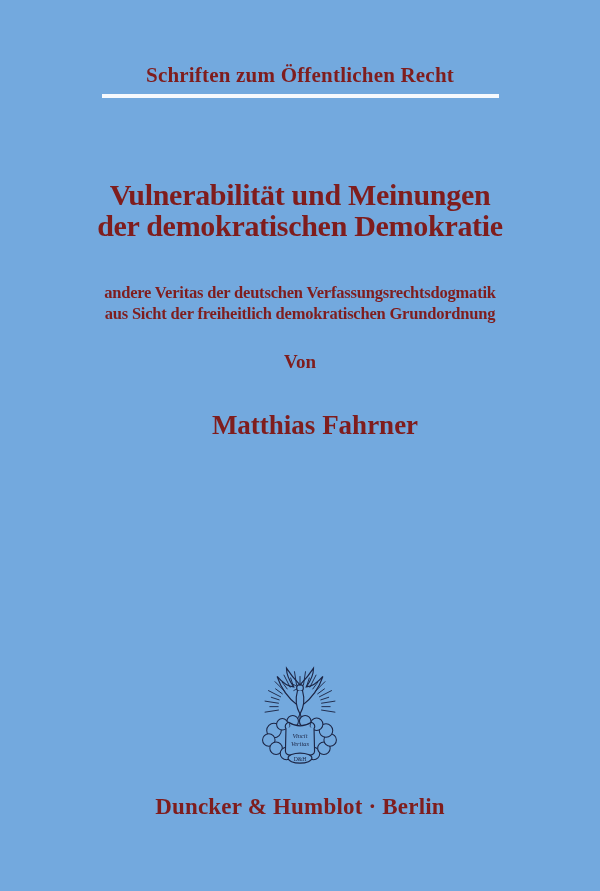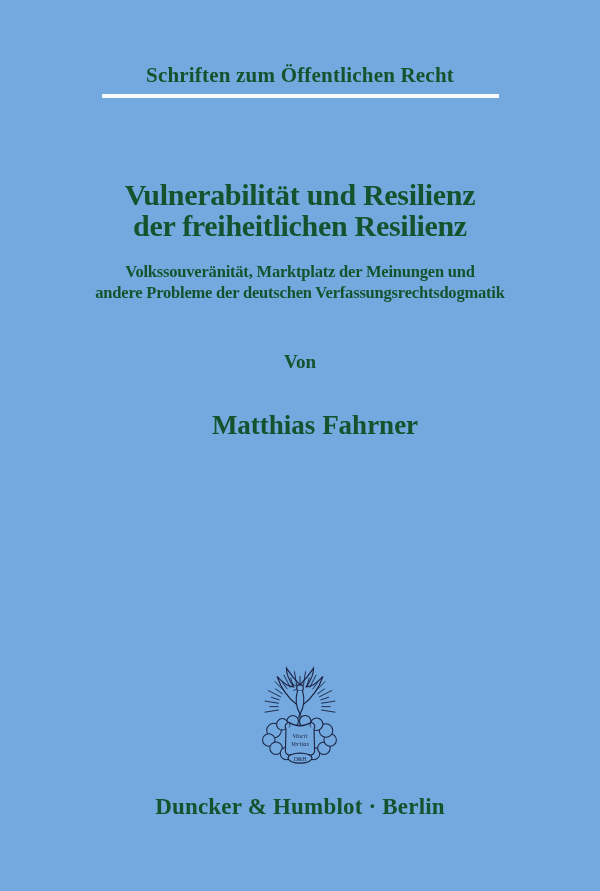--- a/index.html
+++ b/index.html
@@ -5,21 +5,21 @@
   html, body {
     margin: 0;
     padding: 0;
     background: #73a9de;
   }
   .cover {
     position: relative;
     width: 600px;
     height: 891px;
     background: #73a9de;
-    color: #14532d;
+    color: #7f1d1d;
     font-family: "Liberation Serif", "DejaVu Serif", serif;
     overflow: hidden;
   }
   .centered {
     position: absolute;
     left: 0;
     width: 600px;
     text-align: center;
     font-weight: bold;
   }
@@ -83,27 +83,28 @@
 <body>
 
 <div class="cover">
 
   <div class="centered series-title">Schriften zum Öffentlichen Recht</div>
 
   <div class="series-rule"></div>
 
 
   <h1 class="centered book-title">
-    <span>Vulnerabilität und Resilienz</span><br>
-    <span>der freiheitlichen Resilienz</span>
+    <span>Vulnerabilität und Meinungen</span><br>
+    <span>der demokratischen Demokratie</span>
   </h1>
 
   <div class="centered book-subtitle">
-    <span>Volkssouveränität, Marktplatz der Meinungen und</span><br>
-    <span>andere Probleme der deutschen Verfassungsrechtsdogmatik</span><br>
+    <br>
+    <span>andere Veritas der deutschen Verfassungsrechtsdogmatik</span><br>
+    <span>aus Sicht der freiheitlich demokratischen Grundordnung</span>
   </div>
 
   <div class="centered author-preposition">Von</div>
 
   <div class="centered author-name">Matthias Fahrner</div>
 
   <div class="emblem">
     <svg viewBox="0 0 80 100" width="84" height="104" xmlns="http://www.w3.org/2000/svg">
 
       <g stroke="#1c2545" stroke-width="0.9" stroke-linecap="round" fill="none">

